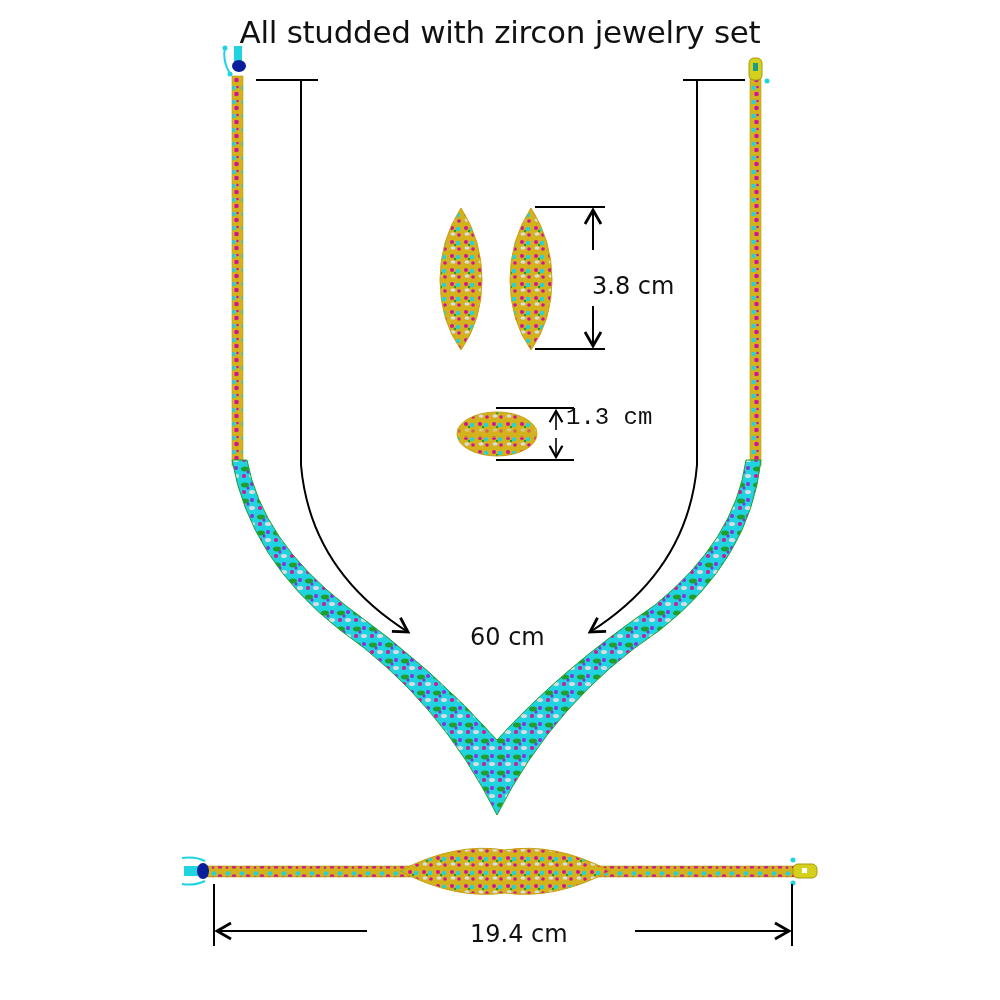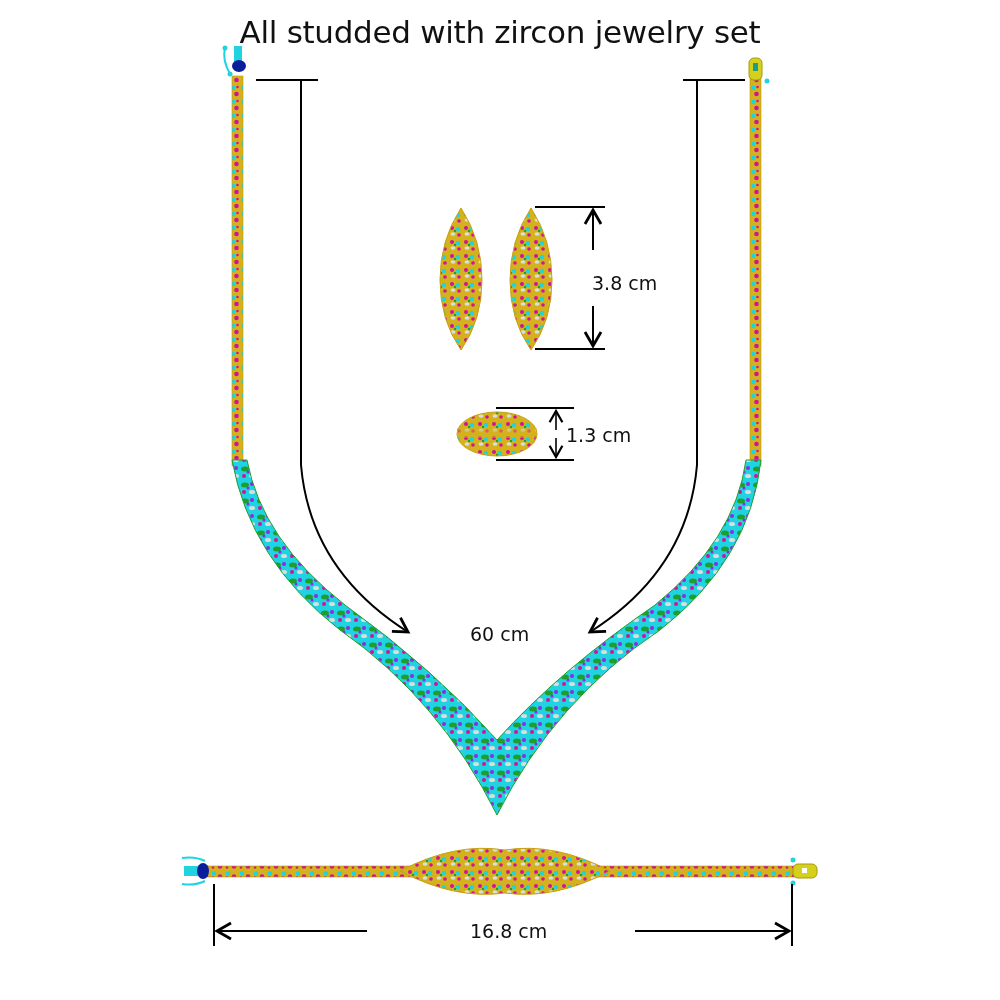--- a/index.html
+++ b/index.html
@@ -1,18 +1,18 @@
 <!DOCTYPE html>
 <html><head>
 <meta charset="utf-8">
 <style>
   html,body{margin:0;padding:0;background:#ffffff;}
   body{width:1000px;height:1000px;position:relative;overflow:hidden;font-family:"DejaVu Sans","Liberation Sans",sans-serif;}
   .title{position:absolute;left:0;top:14px;width:1000px;text-align:center;font-size:31px;color:#111;letter-spacing:-0.3px;}
-  .lbl{position:absolute;font-size:19px;color:#111;white-space:nowrap;}
+  .lbl{position:absolute;font-size:24px;color:#111;white-space:nowrap;}
   svg{position:absolute;left:0;top:0;}
 </style>
 </head>
 <body>
 
 <div class="title">All studded with zircon jewelry set</div>
 
 <svg width="1000" height="1000" viewBox="0 0 1000 1000">
   <defs>
     <pattern id="chain" width="10" height="14" patternUnits="userSpaceOnUse">
@@ -116,15 +116,15 @@
   </g>
   <g>
     <line x1="214" y1="884" x2="214" y2="946" stroke="#000" stroke-width="2"></line>
     <line x1="792" y1="884" x2="792" y2="946" stroke="#000" stroke-width="2"></line>
     <line x1="367" y1="931" x2="217" y2="931" stroke="#000" stroke-width="2" marker-end="url(#arrow)"></line>
     <line x1="635" y1="931" x2="789" y2="931" stroke="#000" stroke-width="2" marker-end="url(#arrow)"></line>
   </g>
 </svg>
 
 <div class="lbl" style="left:592px;top:272px;">3.8 cm</div>
-<div class="lbl" style="left:566px;top:424px;">1.3 cm</div>
+<div class="lbl" style="left:566px;top:404px;font-family:Liberation Mono, monospace;">1.3 cm</div>
 <div class="lbl" style="left:470px;top:623px;">60 cm</div>
-<div class="lbl" style="left:470px;top:920px;">16.8 cm</div>
+<div class="lbl" style="left:470px;top:920px;">19.4 cm</div>
 
 </body></html>

